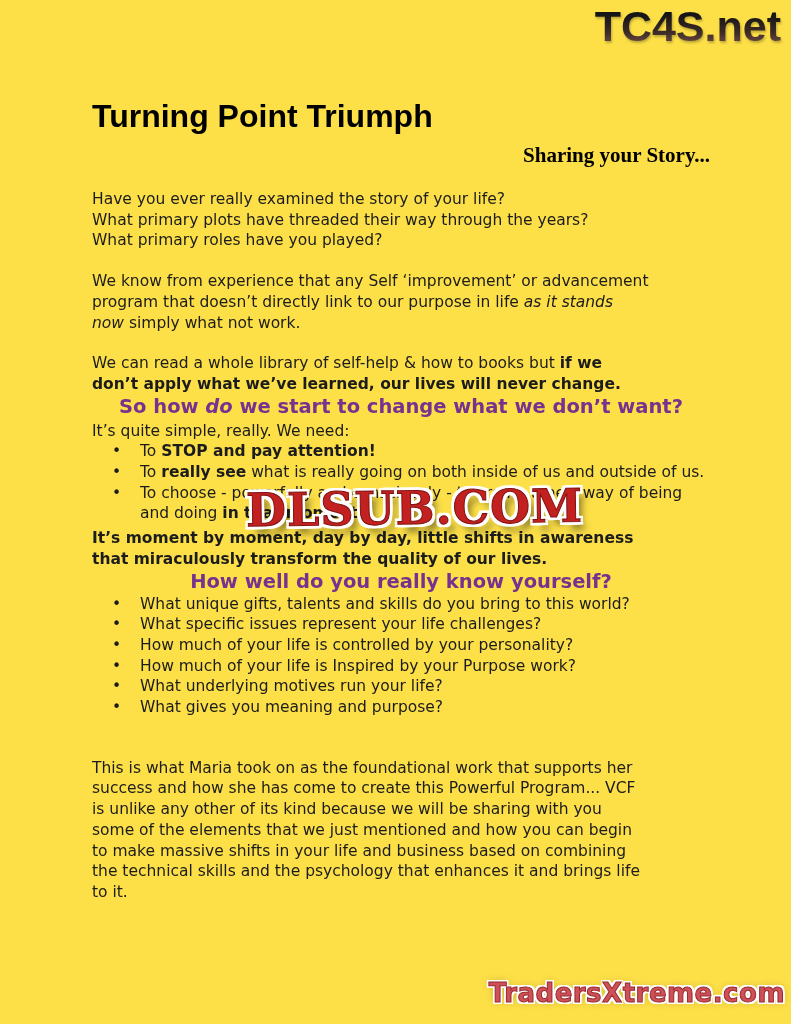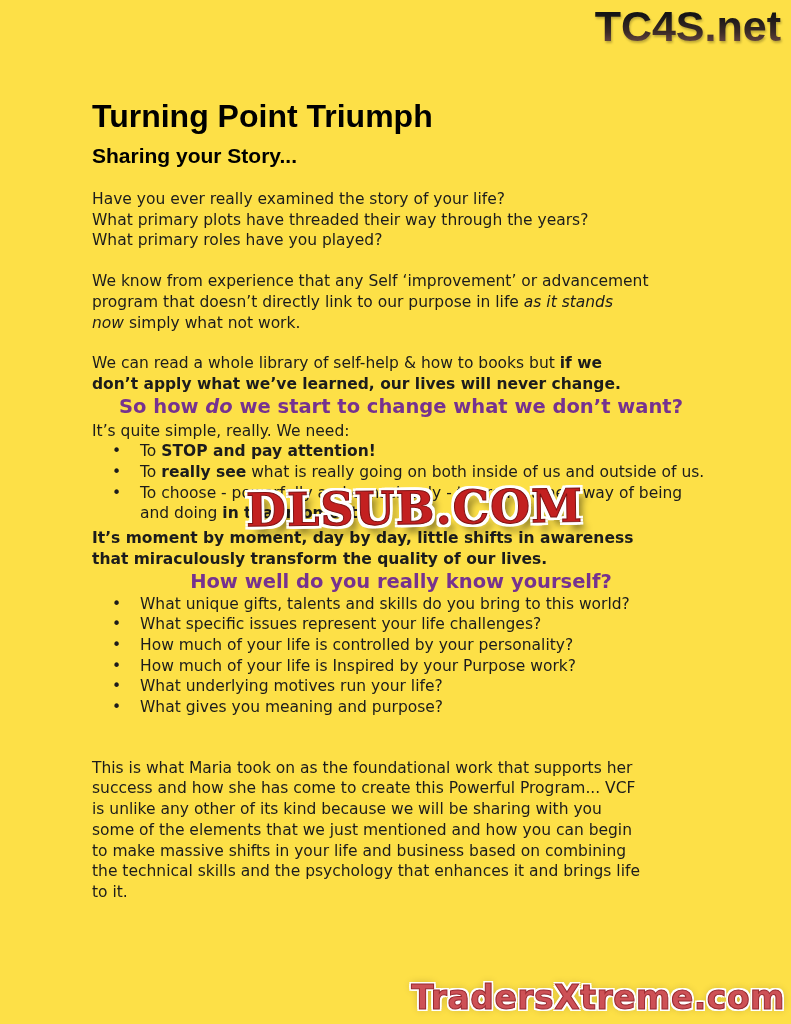--- a/index.html
+++ b/index.html
@@ -16,21 +16,21 @@
   @supports ((-webkit-background-clip:text) or (background-clip:text)){
     .tc4s{
       background:linear-gradient(180deg,#141414 25%,#3c2b27 62%,#8a5c52 100%);
       -webkit-background-clip:text;background-clip:text;color:transparent;
     }
   }
 
   .content{position:absolute;left:92px;top:0;width:618px;}
 
   h1{margin:98px 0 0;font-family:"Liberation Sans",sans-serif;font-weight:bold;font-size:32px;line-height:36px;color:#000;}
-  h2{margin:9px 0 0;font-family:Liberation Sans, sans-serif;font-weight:bold;font-size:21px;line-height:25px;color:#000;}
+  h2{margin:9px 0 0;font-family:Liberation Serif, serif;font-weight:bold;font-size:21px;line-height:25px;color:#000;text-align:right;}
 
   .body{font-size:15.5px;line-height:20.7px;margin:0;}
   .pre{white-space:pre-line;}
 
   .p-intro{margin-top:21px;}
   .p-exp{margin-top:20px;}
   .p-lib{margin-top:20px;}
   .p-simple{margin-top:2px;}
   .p-moment{margin-top:4px;font-weight:bold;}
   .p-maria{margin-top:40px;}
@@ -66,21 +66,21 @@
       -3px -3px 0 #fff, 3px -3px 0 #fff, -3px 3px 0 #fff, 3px 3px 0 #fff,
       -3px 0 0 #fff, 3px 0 0 #fff, 0 -3px 0 #fff, 0 3px 0 #fff,
       6px 8px 7px rgba(0,0,0,0.45);
     z-index:5;
   }
 
   
   .tx-logo{
     position:absolute;right:6px;top:978px;
     font-family:"DejaVu Sans",sans-serif;font-weight:bold;
-    font-size:33px;letter-spacing:0.5px;
+    font-size:26px;letter-spacing:0.5px;
     color:#cd5156;
     -webkit-text-stroke:1px #99282e;
     text-shadow:
       -2px -2px 0 #fff, 2px -2px 0 #fff, -2px 2px 0 #fff, 2px 2px 0 #fff,
       0 -2px 0 #fff, 0 2px 0 #fff, -2px 0 0 #fff, 2px 0 0 #fff,
       0 0 8px rgba(0,0,0,0.30);
     margin-left: 41px;
   }
 </style>
 </head>

